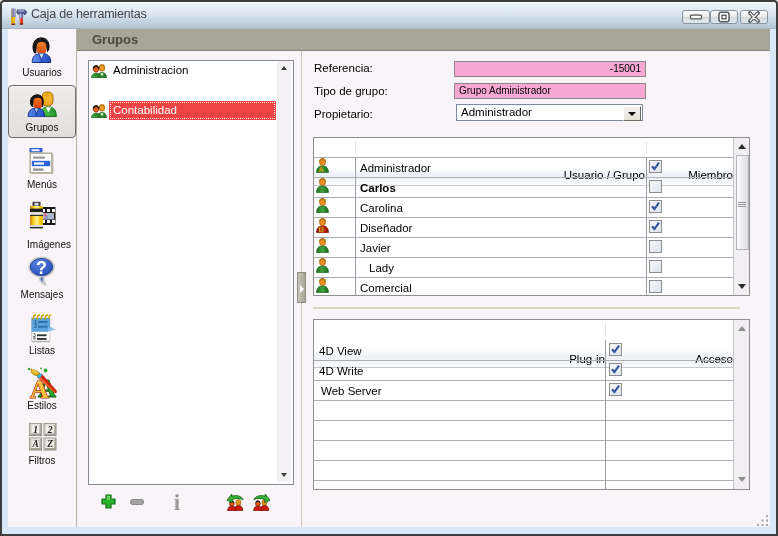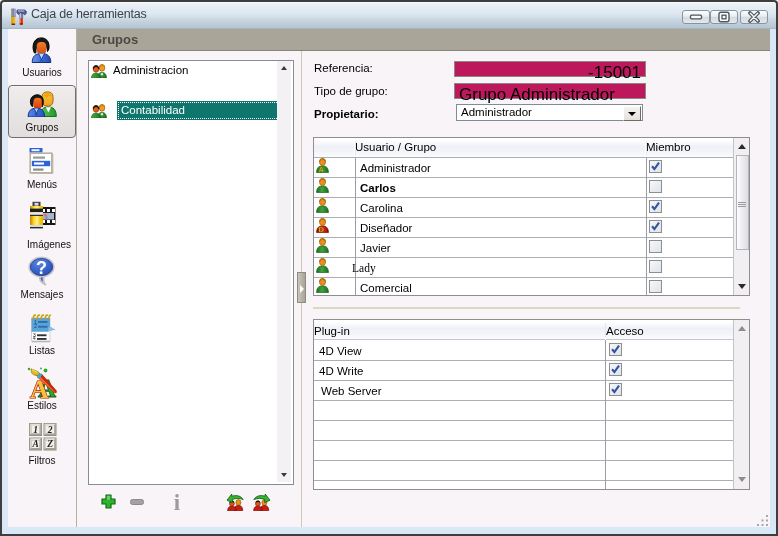--- a/index.html
+++ b/index.html
@@ -11,31 +11,31 @@
 #bluebg{left:2px;top:29px;width:774px;height:505px;background:#d9e8f7;}
 #sidebar{left:8px;top:29px;width:68px;height:498px;background:#f8f4f7;border-right:1px solid #b4b1a5;}
 #hdrband{left:77px;top:29px;width:693px;height:21px;background:#a9a599;border-bottom:1px solid #87847a;}
 #hdrband span{position:absolute;left:15px;top:3px;font-size:13px;font-weight:bold;color:#4a4a42;}
 #mainbg{left:77px;top:51px;width:693px;height:476px;background:#f8f4f7;}
 .sblabel{width:68px;text-align:center;font-size:10px;color:#111;}
 #grpbtn{left:8px;top:85px;width:66px;height:51px;border:1px solid #6e6e6e;border-radius:4px;background:linear-gradient(#efeceb,#e2dedd);box-shadow:inset 0 1px 0 #f8f6f5;}
 #listbox{left:88px;top:60px;width:204px;height:423px;background:#fff;border:1px solid #888c94;}
 .litem{position:absolute;left:0;width:202px;height:20px;}
 .litem .txt{position:absolute;left:24px;top:3px;font-size:11.5px;color:#000;}
-.lsel{position:absolute;left:28px;top:0;height:20px;background:#0f766e;outline:1px dotted #fff;outline-offset:-2px;}
+.lsel{position:absolute;left:20px;top:0;height:20px;background:#ef4444;outline:1px dotted #fff;outline-offset:-2px;}
 .lsel .txt2{position:absolute;left:4px;top:3px;font-size:11.5px;color:#fff;}
 #lsb{left:277px;top:61px;width:14px;height:421px;background:#f3f1f3;}
 #split{left:301px;top:51px;width:1px;height:476px;background:#cdc9b6;}
 #splith{left:297px;top:272px;width:7px;height:29px;background:linear-gradient(90deg,#c9c5b8,#a8a497);border:1px solid #8e8b80;}
 .flabel{font-size:11.5px;color:#000;}
-.field{background:#be185d;border:1px solid #898989;font-size:17px;color:#000;}
+.field{background:#f9a8d4;border:1px solid #898989;font-size:10px;color:#000;}
 #combo{left:456px;top:104px;width:185px;height:15px;background:#fff;border:1px solid #7f8b99;}
 #combobtn{position:absolute;right:1px;top:1px;width:16px;height:13px;background:linear-gradient(#f4f3f1,#e4e1da);border:1px solid #fff;border-right-color:#6f6d63;border-bottom-color:#6f6d63;}
 .tbl{background:#fff;border:1px solid #8e8e8e;}
-.th{position:absolute;background:linear-gradient(#fff 10%,#eef1f8 45%,#f2f4f8 70%,#fafbfd);font-size:11.5px;text-align:left;color:#000;padding-top:3px;border-bottom:1px solid #c6c6cc;}
+.th{position:absolute;background:linear-gradient(#fff 10%,#eef1f8 45%,#f2f4f8 70%,#fafbfd);font-size:11.5px;text-align:right;color:#000;padding-top:3px;border-bottom:1px solid #c6c6cc;margin-top:28px;}
 .cell{position:absolute;font-size:11.5px;color:#000;white-space:nowrap;}
 .rline{position:absolute;height:1px;background:#abaeb5;left:0;}
 .vline{position:absolute;width:1px;background:#9a9da5;top:0;}
 .sbtrack{position:absolute;background:#f1eff1;}
 .sbthumb{position:absolute;background:linear-gradient(90deg,#fdfdfd,#dcdce2);border:1px solid #b4b4bc;}
 .arr{position:absolute;width:0;height:0;}
 .cbx{position:absolute;width:11px;height:11px;border:1px solid #8e8e8e;background:linear-gradient(135deg,#f7f7f7,#dde4ec);}
 .cbx svg{position:absolute;left:0;top:0;}
 svg{display:block;}
 </style></head>
@@ -375,21 +375,21 @@
 <path d="M18 7.2 L13.2 1 L13.2 3.2 C8.5 1.8 4 2.8 1.8 6.6 C6 4.8 9.5 5.4 12.7 6.4 L12.7 9.6 Z" fill="#35b435" stroke="#0c5c0c" stroke-width="0.8"></path>
 </svg>
     </div>
  <div id="split" class="abs"></div>
  <div id="splith" class="abs">
       <div class="arr" style="left:2px;top:12px;border-top:4px solid transparent;border-bottom:4px solid transparent;border-left:4px solid #fff;"></div>
     </div>
 
  <div class="flabel abs" style="left:314px;top:61.5px;">Referencia:</div>
  <div class="flabel abs" style="left:314px;top:84.5px;">Tipo de grupo:</div>
- <div class="flabel abs" style="left:314px;top:107.5px;font-weight:bold;">Propietario:</div>
+ <div class="flabel abs" style="left:314px;top:107.5px;">Propietario:</div>
  <div class="field abs" style="left:454px;top:61px;width:186px;height:12px;text-align:right;padding:1px 4px 1px 0;">-15001</div>
  <div class="field abs" style="left:454px;top:83px;width:186px;height:12px;padding:1px 0 1px 4px;">Grupo Administrador</div>
  <div id="combo" class="abs">
       <span style="position:absolute;left:4px;top:1px;font-size:11.5px;">Administrador</span>
       <div id="combobtn">
         <div class="arr" style="left:4px;top:5px;border-left:4px solid transparent;border-right:4px solid transparent;border-top:4px solid #000;"></div>
       </div>
     </div>
 
  <div id="tbl1" class="tbl abs" style="left:313px;top:137px;width:435px;height:157px;overflow:hidden;">
@@ -405,21 +405,21 @@
    <div class="rline" style="top:139px;width:419px;"></div>
    <div class="vline" style="left:41px;top:20px;height:137px;"></div>
    <div class="vline" style="left:332px;top:20px;height:137px;"></div>
    <div class="abs" style="left:41px;top:3px;width:1px;height:14px;background:#e4e4ea;"></div>
    <div class="abs" style="left:332px;top:3px;width:1px;height:14px;background:#e4e4ea;"></div>
    <div class="cell" style="left:46px;top:24px;">Administrador</div>
    <div class="cell" style="left:46px;top:44px;font-weight:bold;">Carlos</div>
    <div class="cell" style="left:46px;top:64px;">Carolina</div>
    <div class="cell" style="left:46px;top:84px;">Diseñador</div>
    <div class="cell" style="left:46px;top:104px;">Javier</div>
-   <div class="cell" style="left:38px;top:124px;font-family:Liberation Serif, serif;">Lady</div>
+   <div class="cell" style="left:55px;top:124px;">Lady</div>
    <div class="cell" style="left:46px;top:144px;">Comercial</div>
    <div class="uic" style="position:absolute;left:2px;top:20px;">
         <svg width="13" height="15" viewBox="0 0 13 15">
 <defs>
             <linearGradient id="pg3fa33f" x1="0" y1="0" x2="1" y2="0">
               <stop offset="0" stop-color="#1e6b1e"></stop>
               <stop offset="0.45" stop-color="#3fa33f"></stop>
               <stop offset="1" stop-color="#1e6b1e"></stop>
             </linearGradient>
           </defs>

